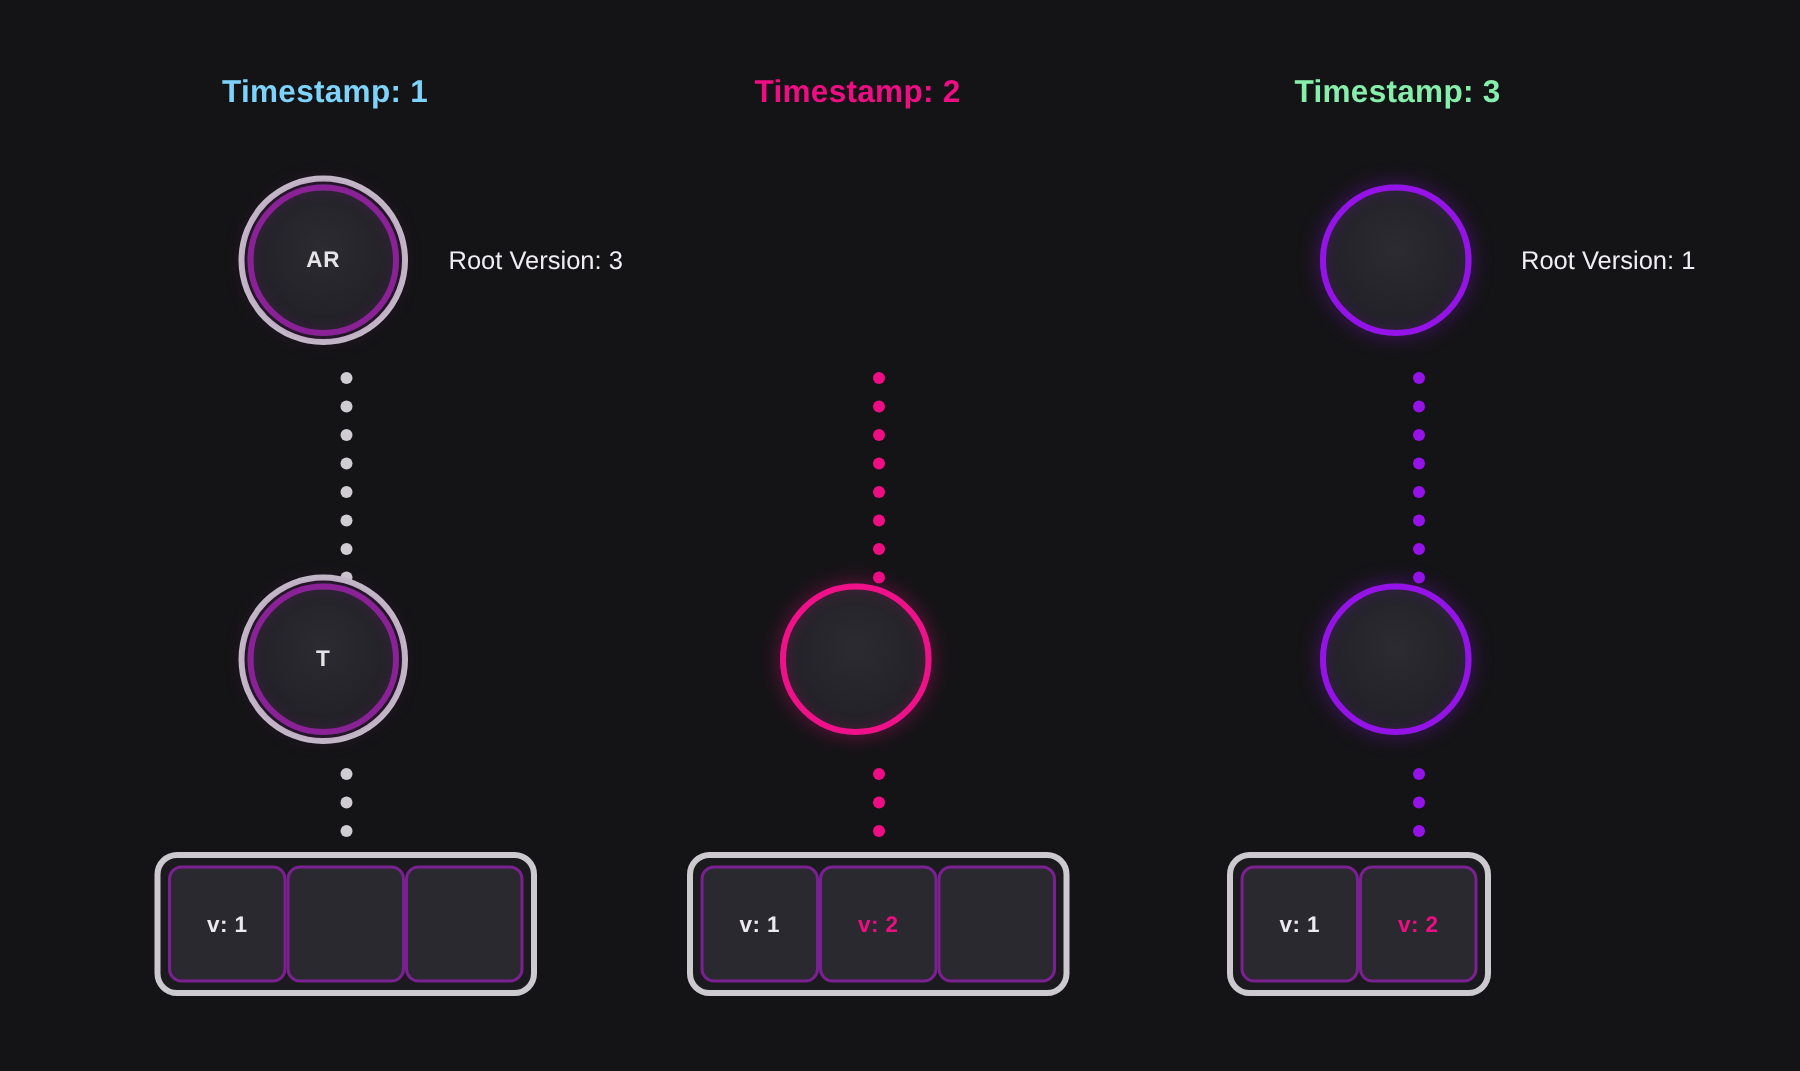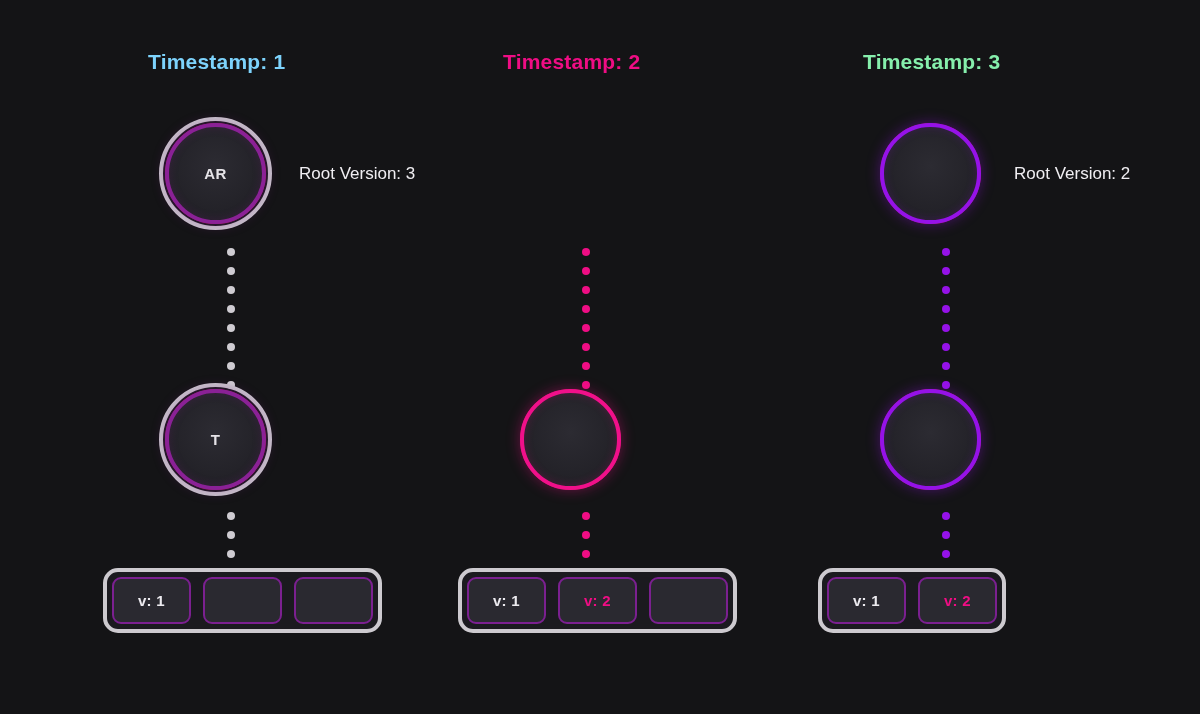--- a/index.html
+++ b/index.html
@@ -44,21 +44,21 @@
     display:flex;
     align-items:center;
   }
   .node-row.row-top { top:123px; }
   .node-row.row-mid { top:389px; }
 
   .node {
     position:relative;
     width:101px; height:101px;
     border-radius:50%;
-    background:#be185d;
+    background:#14532d;
     display:flex;
     align-items:center;
     justify-content:center;
     flex:0 0 auto;
   }
   
   .node::before {
     content:"";
     position:absolute;
     inset:-6px;
@@ -111,27 +111,27 @@
     width:26px; height:16px;
     color:inherit;
   }
   .arrow-head svg { display:block; width:26px; height:16px; }
 
   
   .version-bar {
     position:absolute;
     top:568px;
     left:88px;
-    height:65px;
+    height:96px;
     padding:5px;
     border-radius:15px;
     border:4px solid #cdcacf;
     background:#1b1a1f;
     display:flex;
-    gap:12px;
+    gap:0;
   }
   .version-cell {
     width:79px;
     border-radius:9px;
     border:2px solid #7b2090;
     background:#2a2930;
     display:flex;
     align-items:center;
     justify-content:center;
     font-size:15px;
@@ -249,21 +249,21 @@
   </div>
 
   <div class="column" id="col-2">
     <div class="ts-label" style="color: #86efac;">Timestamp: 3</div>
 
     <div class="node-row row-top">
       <div class="node">
         <span class="node-inner" style="color: rgb(149, 18, 232); box-shadow: rgba(149, 18, 232, 0.4) 0px 0px 14px, rgba(149, 18, 232, 0.2) 0px 0px 10px inset;"></span>
         <span class="node-label"></span>
       </div>
-      <div class="node-caption">Root Version: 2</div>
+      <div class="node-caption">Root Version: 1</div>
     </div>
 
     <div class="connector conn-1" style="color: rgb(149, 18, 232);">
         <span class="dot"></span>
         <span class="dot"></span>
         <span class="dot"></span>
         <span class="dot"></span>
         <span class="dot"></span>
         <span class="dot"></span>
         <span class="dot"></span>

